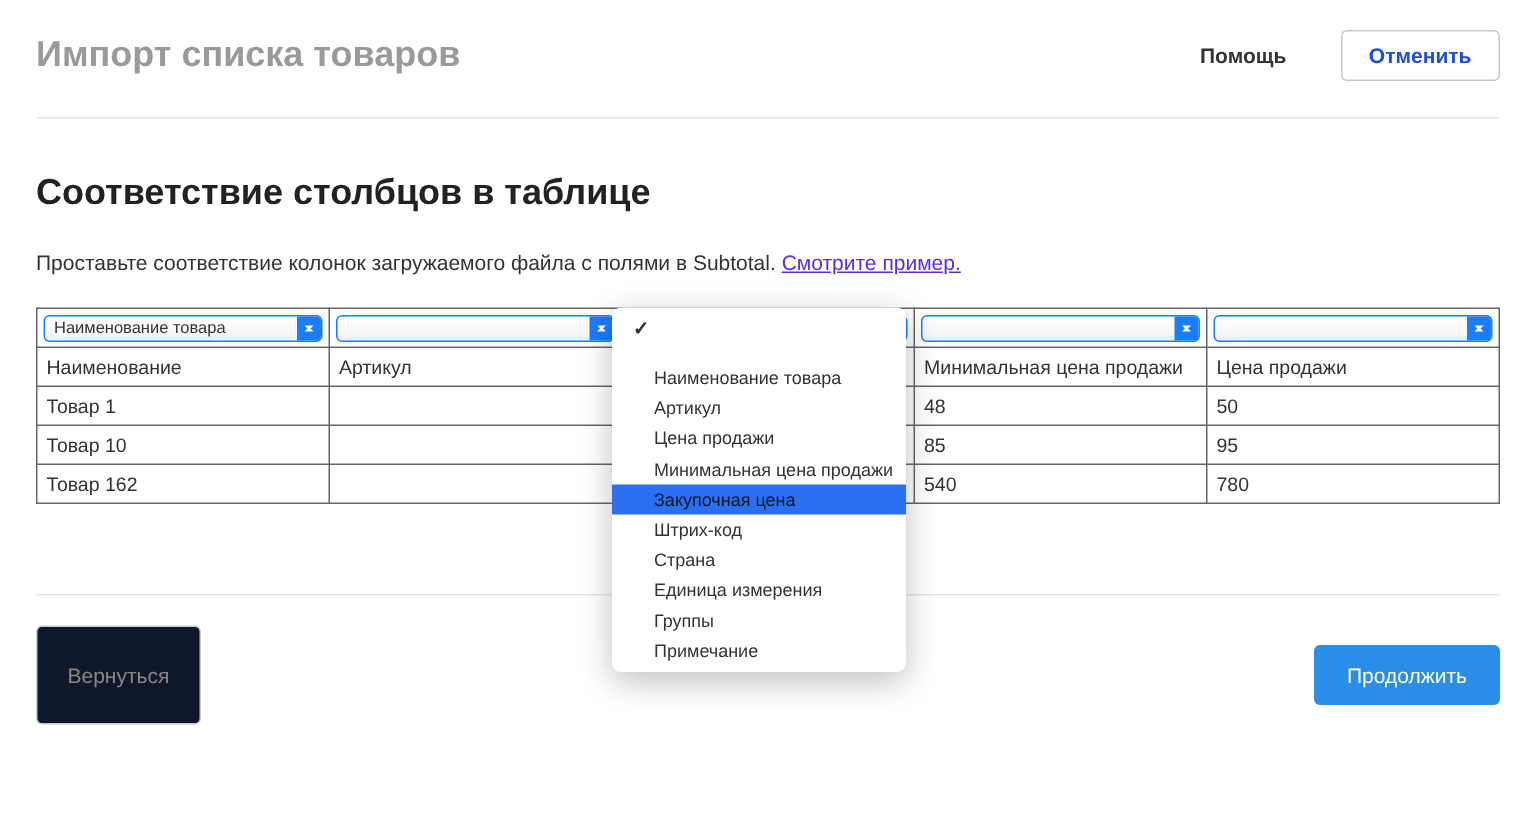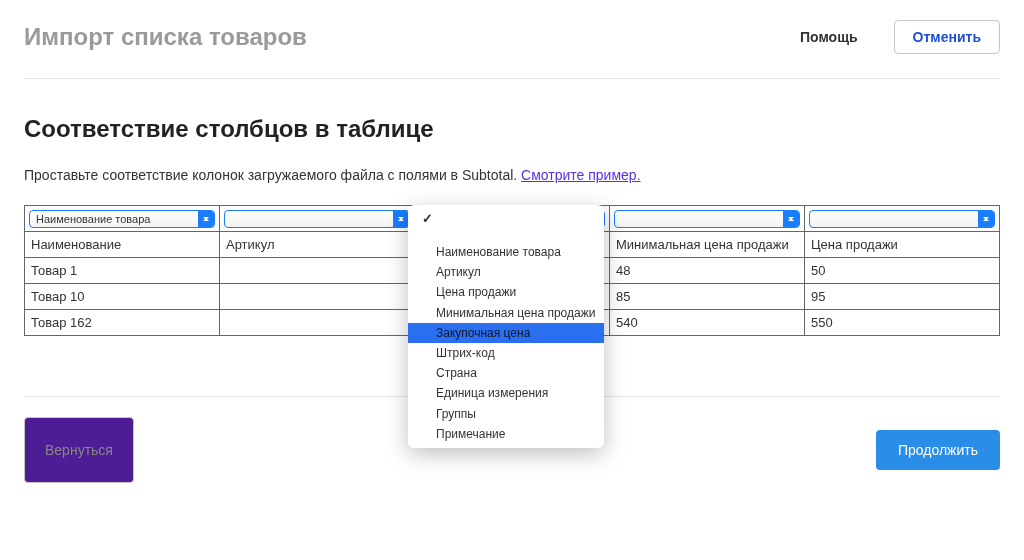--- a/index.html
+++ b/index.html
@@ -32,21 +32,21 @@
 .dropdown {
   position: absolute; top: 0; left: 384px; width: 196px; background: #fff; 
   border-radius: 6px; box-shadow: 0 6px 22px rgba(0,0,0,0.25); padding: 4px 0; z-index: 10;
   font-size: 12px;
 }
 .dd-check { padding: 2px 12px 2px 14px; font-weight: 700; font-size: 13px; }
 .dd-spacer { height: 14px; }
 .dd-item { padding: 2px 12px 2px 28px; line-height: 1.35; cursor: pointer; white-space: nowrap; }
 .dd-item.selected { background: #2a6ff0; color: #0f172a; }
 .footer { display: flex; justify-content: space-between; align-items: center; border-top: 1px solid #e5e5e5; margin-top: 60px; padding-top: 20px; }
-.btn-back { border: 1px solid #c7c7c7; background: #4c1d95; border-radius: 4px; padding: 24px 20px; color: #888; font-size: 14px; cursor: pointer; }
+.btn-back { border: 1px solid #c7c7c7; background: #0f172a; border-radius: 4px; padding: 24px 20px; color: #888; font-size: 14px; cursor: pointer; }
 .btn-primary { border: none; background: #2a8de8; color: #fff; border-radius: 4px; padding: 12px 22px; font-size: 14px; cursor: pointer; }
 </style>
 </head>
 <body>
 
 <div class="page">
 
   <div class="topbar">
     <h1>Импорт списка товаров</h1>
     <div class="topbar-right">
@@ -115,21 +115,21 @@
           <td></td>
           <td></td>
           <td>85</td>
           <td>95</td>
         </tr>
         <tr>
           <td>Товар 162</td>
           <td></td>
           <td></td>
           <td>540</td>
-          <td>550</td>
+          <td>780</td>
         </tr>
       </tbody>
         </table>
 
       <div class="dropdown">
         <div class="dd-check">✓</div>
         <div class="dd-spacer"></div>
         <div class="dd-item">Наименование товара</div>
         <div class="dd-item">Артикул</div>
         <div class="dd-item">Цена продажи</div>

